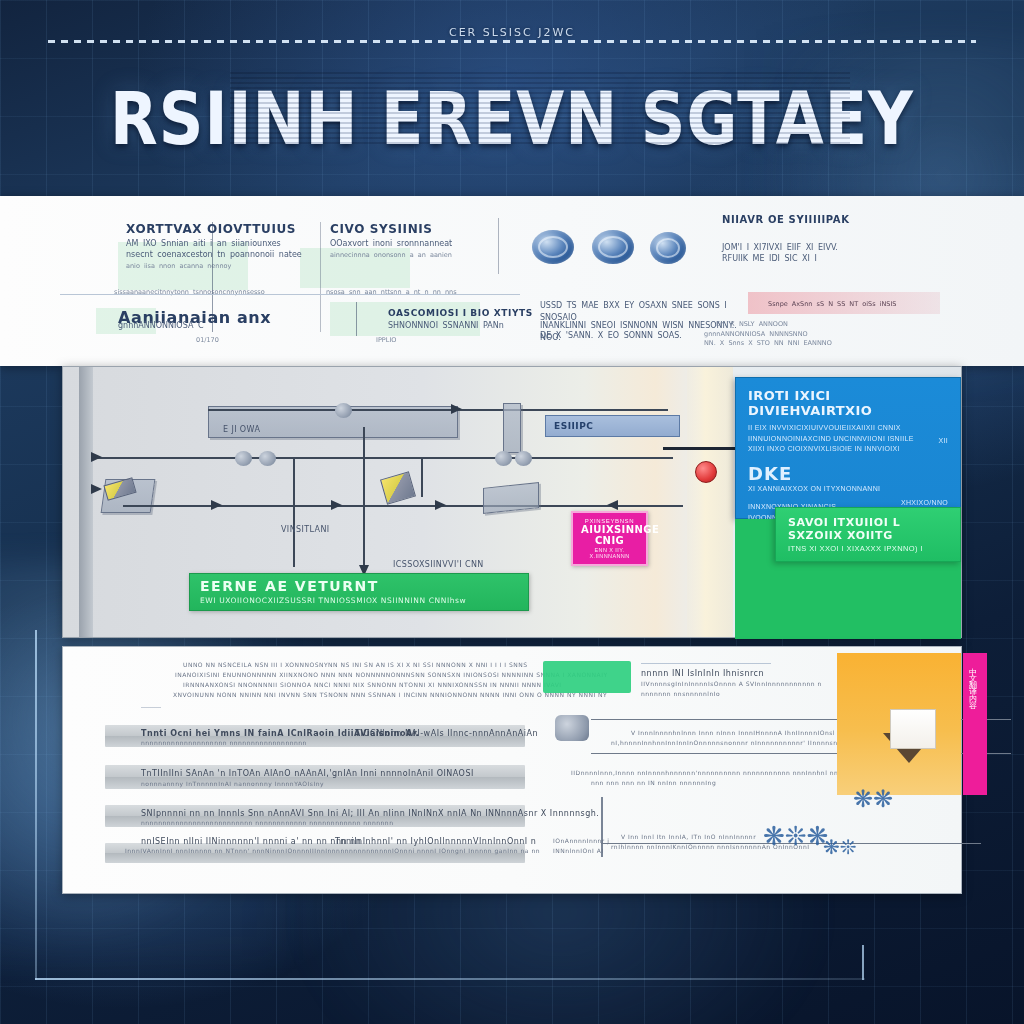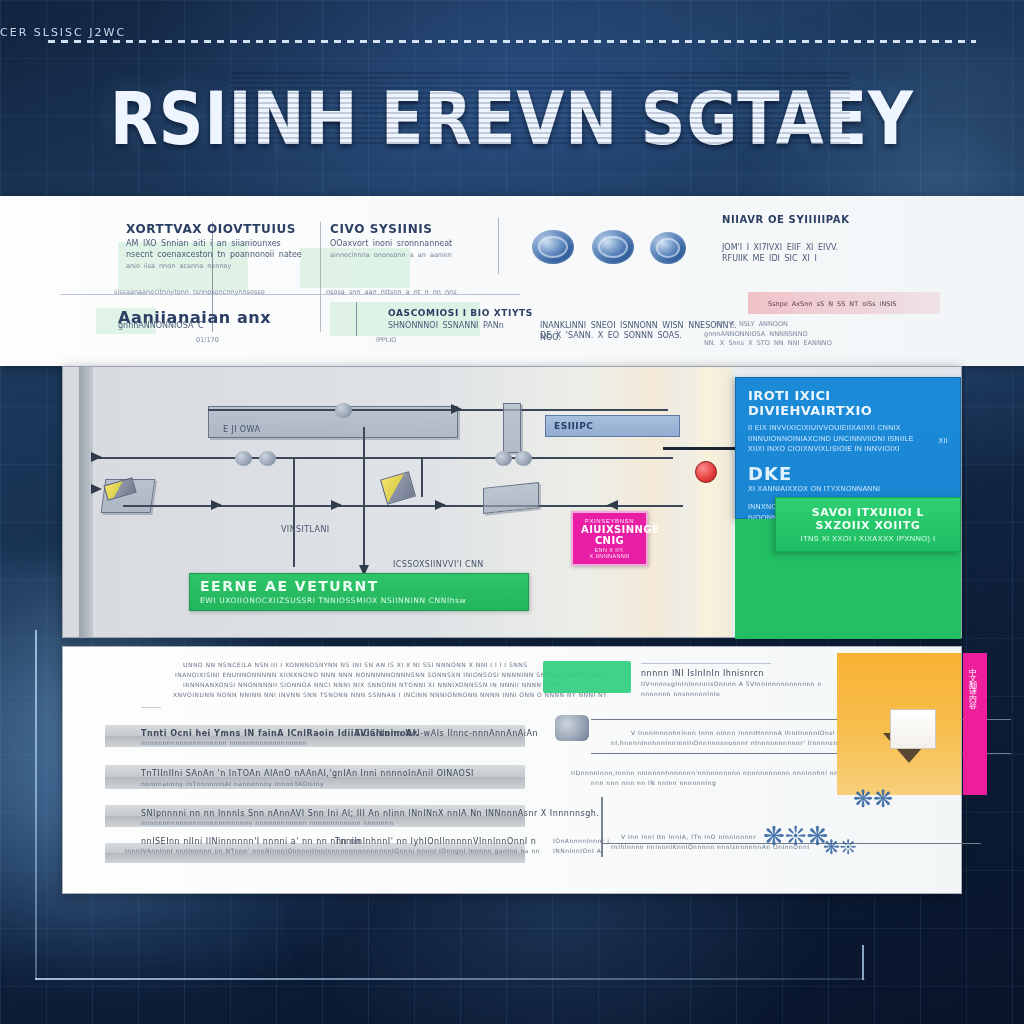--- a/index.html
+++ b/index.html
@@ -61,21 +61,21 @@
   .header {
     position: absolute; left: 0; top: 0; width: 1024px; height: 196px;
   }
   .dashed-rule {
     position: absolute; left: 48px; top: 40px; width: 928px; height: 3px;
     background: repeating-linear-gradient(to right,
       rgba(225,240,255,0.92) 0 7px, transparent 7px 13px);
   }
   .kicker {
     position: absolute; left: 0; top: 26px; width: 1024px;
-    text-align: left;
+    text-align: center;
     font-size: 11px; letter-spacing: 2px;
     color: rgba(228,240,255,0.88);
     font-family: "DejaVu Sans", sans-serif;
     text-shadow: 0 0 3px rgba(10,30,60,0.9);
   }
   .poster-title {
     position: absolute; left: 0; top: 76px; width: 1024px;
     text-align: center;
     font-family: "DejaVu Sans", sans-serif;
     font-weight: bold;
@@ -351,20 +351,21 @@
     <div class="vrule" style="left:498px; top:22px; height:56px; opacity:.4;"></div>
 
     <div class="seal" style="left:532px; top:34px;"></div>
     <div class="seal" style="left:592px; top:34px;"></div>
     <div class="seal" style="left:650px; top:36px; width:36px; height:32px;"></div>
 
     <div class="col-head" style="position:absolute;left:722px;top:18px;font-size:10px;">NIIAVR OE SYIIIIIPAK</div>
     <div class="blurb" style="position:absolute;left:722px;top:46px;width:210px;">JOM'I I XI7IVXI  EIIF XI EIVV.</div>
     <div class="blurb" style="position:absolute;left:722px;top:57px;width:210px;">RFUIIK ME IDI SIC XI  I</div>
 
+    <div class="blurb" style="position:absolute;left:540px;top:104px;width:210px;">USSD TS MAE BXX EY OSAXN SNEE SONS I SNOSAIO</div>
     <div class="blurb" style="position:absolute;left:540px;top:124px;width:210px;">INANKLINNI SNEOI ISNNONN  WISN NNESONNY.. NOO.</div>
     <div class="blurb" style="position:absolute;left:540px;top:134px;width:210px;">DE X 'SANN. X EO SONNN SOAS.</div>
 
     <div class="tint-pinkbar" style="left:748px; top:96px; width:192px; height:22px;"></div>
     <div class="blurb tiny" style="position:absolute;left:768px;top:104px;width:170px;color:#5a4253;">Ssnpe  AxSnn sS N SS NT oiSs iNSIS</div>
     <div class="blurb tiny" style="position:absolute;left:716px;top:124px;width:130px;">En. X NSLY ANNOON</div>
     <div class="blurb tiny" style="position:absolute;left:704px;top:134px;width:150px;">gnnnANNONNIOSA NNNNSNNO</div>
     <div class="blurb tiny" style="position:absolute;left:704px;top:143px;width:150px;">NN. X Snns X STO NN NNI EANNNO</div>
   </div>
 
@@ -430,21 +431,21 @@
       <div class="bb-line"> XIIXI INXO CIOIXNVIXLISIOIE IN INNVIOIXI</div>
       <div class="bb-code" style="margin-top:8px;">DKE</div>
       <div class="bb-line">XI  XANNIAIXXOX ON  ITYXNONNANNI</div>
       <div class="bb-line" style="margin-top:8px;">INNXNOXNNO   XINANCIS</div>
       <div class="bb-line">IVOONNIIZ</div>
       <div class="bb-line" style="position:absolute;right:12px;bottom:10px;">XHXIXO/NNO</div>
       <div class="bb-line" style="position:absolute;right:12px;top:58px;">XII</div>
     </div>
 
     <div class="green-fill" style="left:672px; top:152px; width:226px; height:120px;"></div>
-    <div class="box-biggreen" style="left:712px; top:130px; width:186px;text-align:center;">
+    <div class="box-biggreen" style="left:712px; top:140px; width:186px;">
       <div class="bg-l1">SAVOI ITXUIIOI L  SXZOIIX  XOIITG</div>
       <div class="bg-l2">ITNS XI XXOI I  XIXAXXX  IPXNNO)  I</div>
     </div>
   </div>
 
   <div class="panel" id="panel-bottom">
 
     <div class="bar-text sub" style="left:120px; top:14px;">UNNO NN NSNCEILA NSN III  I XONNNOSNYNN NS INI SN  AN IS  XI X NI SSI NNNONN   X NNI I I I I  SNNS</div>
     <div class="bar-text sub" style="left:112px; top:24px;">INANOIXISINI ENUNNONNNNN XIINXNONO NNN NNN NONNNNNONNNSNN SONNSXN INIONSOSI NNNNINN SNNNA  I XANONNAIY</div>
     <div class="bar-text sub" style="left:120px; top:34px;">IRNNNANXONSI NNONNNNII SIONNOA  NNCI NNNI NIX SNNONN  NTONNI XI NNNIXONNSSN IN NNNII NNNN IVAVI</div>

